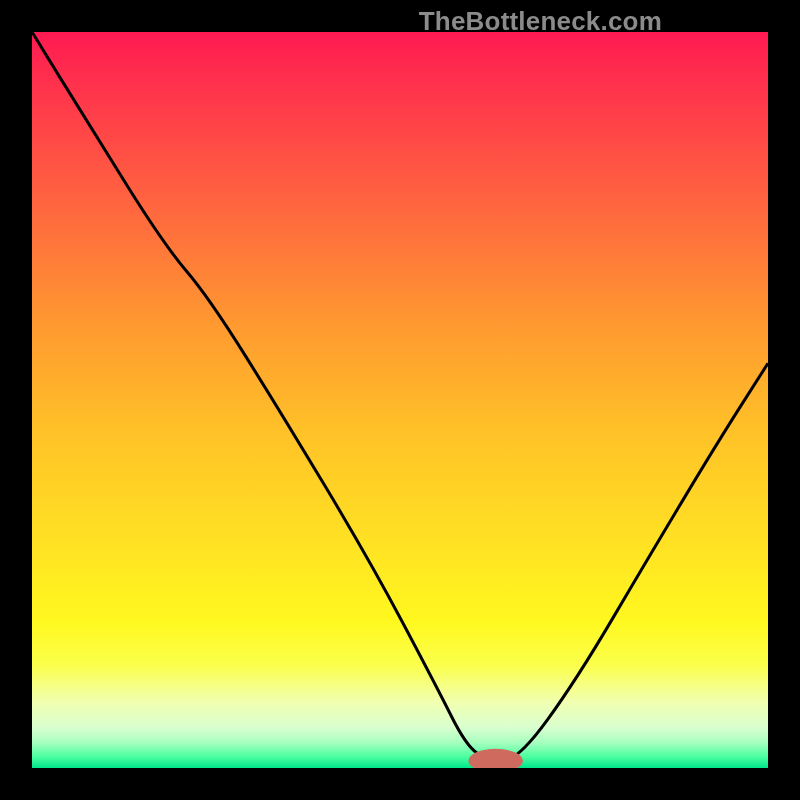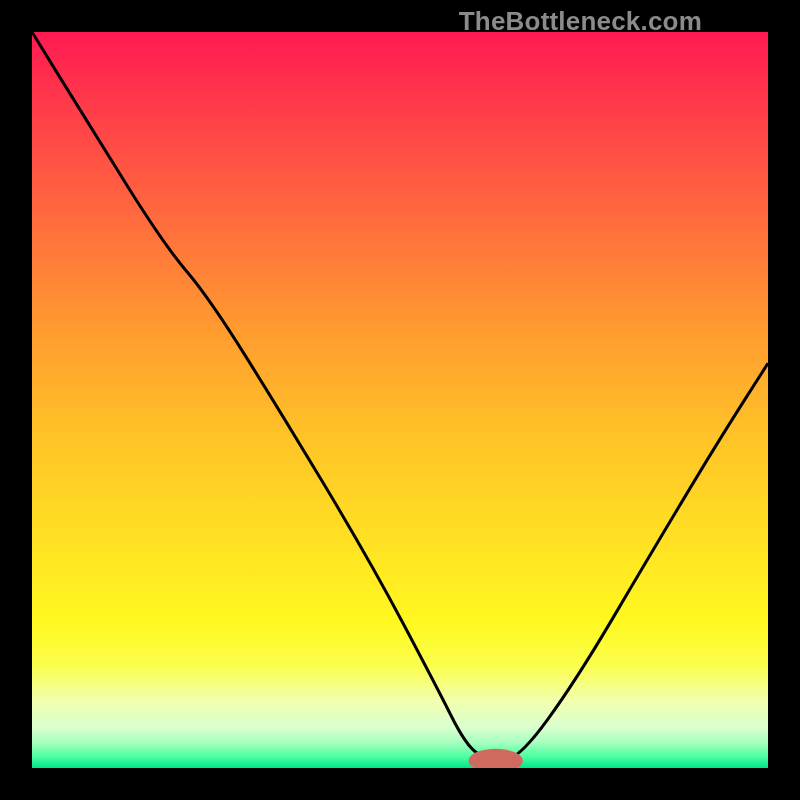--- a/index.html
+++ b/index.html
@@ -10,21 +10,20 @@
     background: #000;
     overflow: hidden;
   }
   .frame {
     position: absolute;
     left: 0;
     top: 0;
     width: 676px;
     height: 800px;
     background: #000;
-    padding-left: 40px;
   }
   .watermark {
     position: absolute;
     top: 6px;
     right: 14px;
     font-family: Arial, Helvetica, sans-serif;
     font-size: 26px;
     font-weight: bold;
     color: #8b8b8b;
     letter-spacing: 0.2px;

